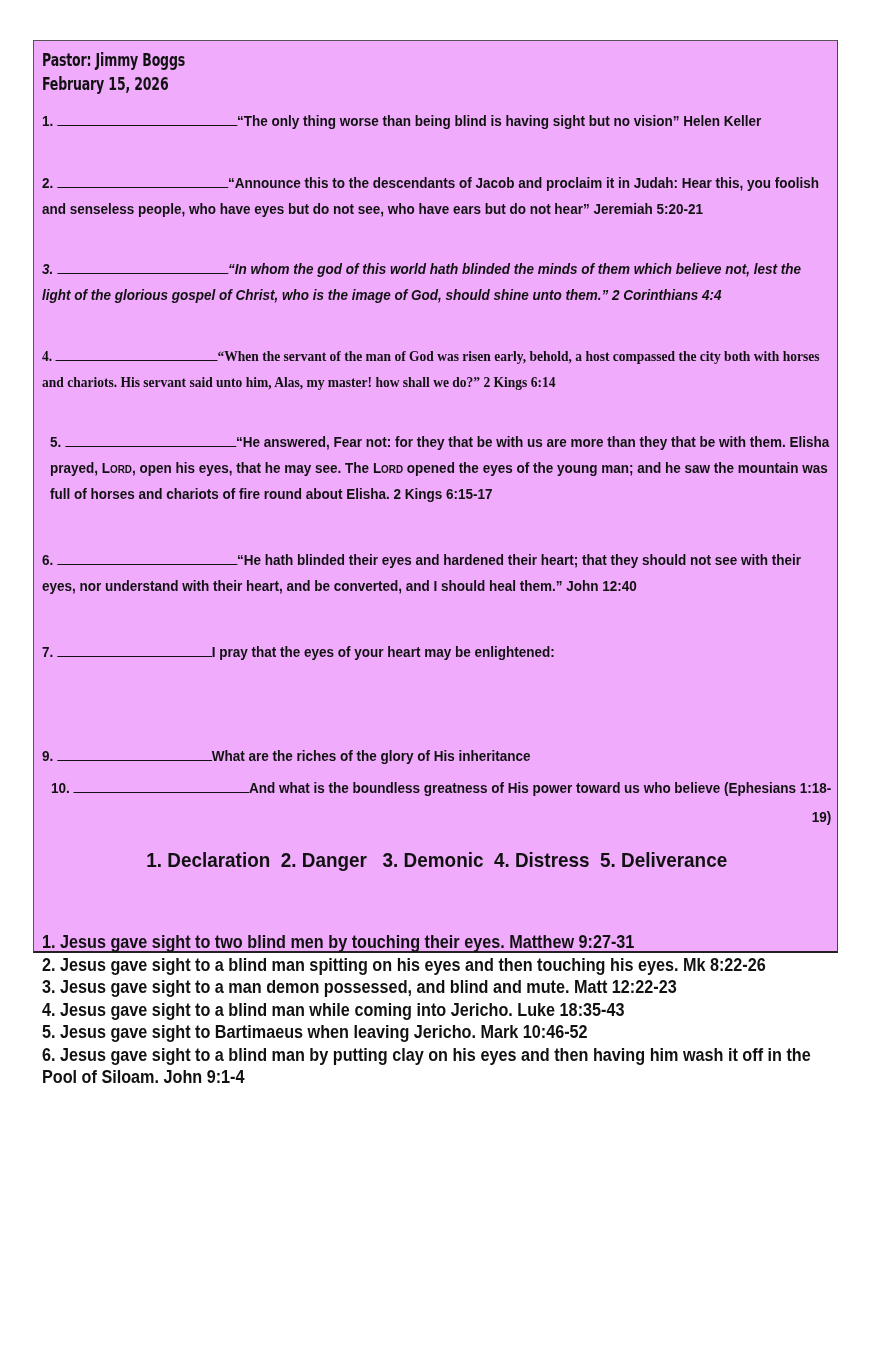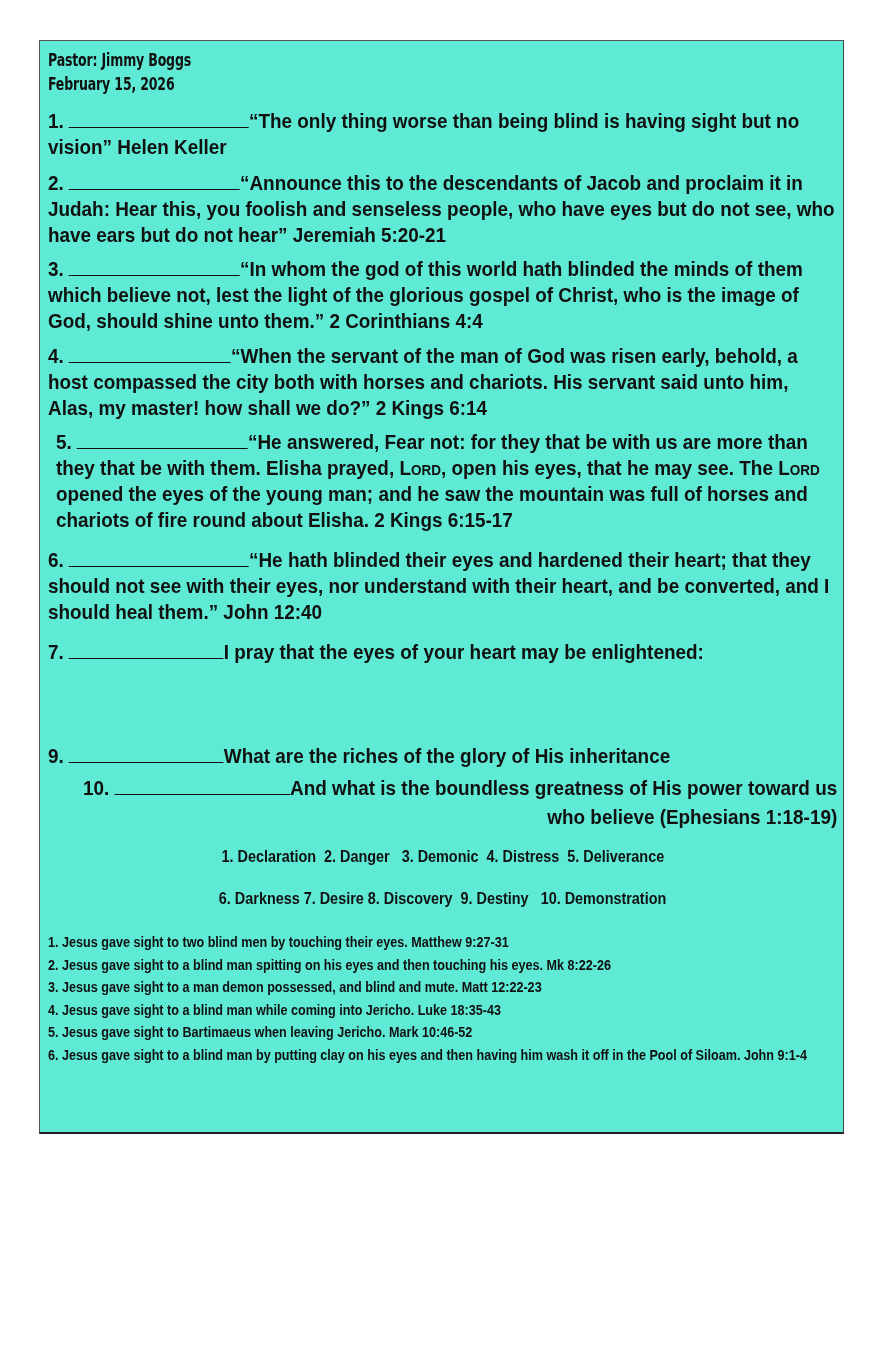--- a/index.html
+++ b/index.html
@@ -1,48 +1,48 @@
 <!DOCTYPE html>
 <html><head>
 <meta charset="utf-8">
 <style>
   html, body { margin: 0; padding: 0; background: #ffffff; }
   body { width: 880px; height: 1360px; position: relative; overflow: hidden; }
   .page {
-    position: absolute; left: 39px; top: 40px; width: 805px; height: 1094px;
+    position: absolute; left: 33px; top: 40px; width: 805px; height: 913px;
     border: 1px solid #555; border-bottom: 2px solid #222; border-right: 1px solid #444;
-    box-sizing: border-box; background: #5eead4;
+    box-sizing: border-box; background: #f0abfc;
   }
   .header { position: absolute; left: 8px; top: 7px; right: 14px; height: 50px; }
   .hdr {
     font-family: "DejaVu Sans Condensed", "Liberation Sans Narrow", "DejaVu Sans", sans-serif;
     font-weight: bold; font-size: 17px; line-height: 24px; color: #111;
     transform: scaleX(0.82); transform-origin: left top; white-space: nowrap;
     letter-spacing: -0.2px;
   }
   .hdr-left { position: absolute; left: 0; top: 0; }
   .hdr-right { position: absolute; right: 0; top: 0; text-align: center; }
   .hdr-right .hdr { transform-origin: right top; }
   .hdr-right .hdr.ref { transform-origin: center top; }
   .body-text {
     font-family: "Liberation Sans Narrow", "Liberation Sans", sans-serif;
-    font-weight: bold; color: #111; font-size: 21px; line-height: 26px;
+    font-weight: bold; color: #111; font-size: 15px; line-height: 26px;
   }
   .narrow { display: inline-block; transform: scaleX(0.9); transform-origin: left top; width: 111%; }
   .item { position: absolute; left: 8px; width: 790px; }
   .blank { display: inline-block; border-bottom: 1.5px solid #111; height: 17px; vertical-align: baseline; }
   .sc { font-variant: small-caps; }
   .answers {
     position: absolute; left: 0; width: 805px; text-align: center;
-    font-family: "Liberation Sans", sans-serif; font-weight: bold; font-size: 16px; color: #111;
+    font-family: "Liberation Sans", sans-serif; font-weight: bold; font-size: 21px; color: #111;
   }
   .answers span.sq { display:inline-block; transform: scaleX(0.9); }
   .miracles {
     position: absolute; left: 8px; top: 890px; width: 800px;
-    font-family: "Liberation Sans", sans-serif; font-weight: bold; font-size: 14px; line-height: 22.5px; color: #111;
+    font-family: "Liberation Sans", sans-serif; font-weight: bold; font-size: 18px; line-height: 22.5px; color: #111;
   }
   .miracles .row { transform: scaleX(0.9); transform-origin: left top; width: 111%; }
 </style>
 </head>
 <body>
 
 <div class="page">
 
   <div class="header">
     <div class="hdr-left">
@@ -58,28 +58,28 @@
     </div>
   </div>
 
   <div class="item body-text" style="top:129px;">
     <div class="narrow">
       <span>2.</span>
       <span class="blank" style="width:190px;"></span><span>“Announce this to the descendants of Jacob and proclaim it in Judah:  Hear this, you foolish and senseless people, who have eyes but do not see, who have ears but do not hear” Jeremiah 5:20-21</span>
     </div>
   </div>
 
-  <div class="item body-text" style="top:215px;">
+  <div class="item body-text" style="top:215px;font-style:italic;">
     <div class="narrow">
       <span>3.</span>
       <span class="blank" style="width:190px;"></span><span>“In whom the god of this world hath blinded the minds of them which believe not, lest the light of the glorious gospel of Christ, who is the image of God, should shine unto them.” 2 Corinthians 4:4</span>
     </div>
   </div>
 
-  <div class="item body-text" style="top:302px;">
+  <div class="item body-text" style="top:302px;font-family:Liberation Serif, serif;">
     <div class="narrow">
       <span>4.</span>
       <span class="blank" style="width:180px;"></span><span>“When the servant of the man of God was risen early, behold, a host compassed the city both with horses and chariots. His servant said unto him, Alas, my master! how shall we do?” 2 Kings 6:14</span>
     </div>
   </div>
 
   <div class="item body-text" style="top:388px;margin-left:8px;">
     <div class="narrow">
       <span>5.</span>
       <span class="blank" style="width:190px;"></span><span>“He answered, Fear not: for they that be with us are more than they that be with them. Elisha prayed, </span><span class="sc">Lord</span><span>, open his eyes, that he may see. The </span><span class="sc">Lord</span><span> opened the eyes of the young man; and he saw the mountain was full of horses and chariots of fire round about Elisha. 2 Kings 6:15-17</span>
@@ -111,23 +111,20 @@
   <div class="item body-text" style="top:732px; line-height:29px;text-align:right;">
     <div class="narrow">
       <span>10.</span>
       <span class="blank" style="width:195px;"></span><span>And what is the boundless greatness of His power toward us who believe (Ephesians 1:18-19)</span>
     </div>
   </div>
 
   <div class="answers" style="top:807px;">
     <span class="sq" style="white-space:pre;">1. Declaration  2. Danger   3. Demonic  4. Distress  5. Deliverance</span>
   </div>
-  <div class="answers" style="top:849px;">
-    <span class="sq" style="white-space:pre;">6. Darkness 7. Desire 8. Discovery  9. Destiny   10. Demonstration</span>
-  </div>
 
   <div class="miracles">
     <div class="row">1. Jesus gave sight to two blind men by touching their eyes. Matthew 9:27-31</div>
     <div class="row">2. Jesus gave sight to a blind man spitting on his eyes and then touching his eyes. Mk 8:22-26</div>
     <div class="row">3. Jesus gave sight to a man demon possessed, and blind and mute. Matt 12:22-23</div>
     <div class="row">4. Jesus gave sight to a blind man while coming into Jericho. Luke 18:35-43</div>
     <div class="row">5. Jesus gave sight to Bartimaeus when leaving Jericho. Mark 10:46-52</div>
     <div class="row">6. Jesus gave sight to a blind man by putting clay on his eyes and then having him wash it off in the Pool of Siloam. John 9:1-4</div>
   </div>
 

